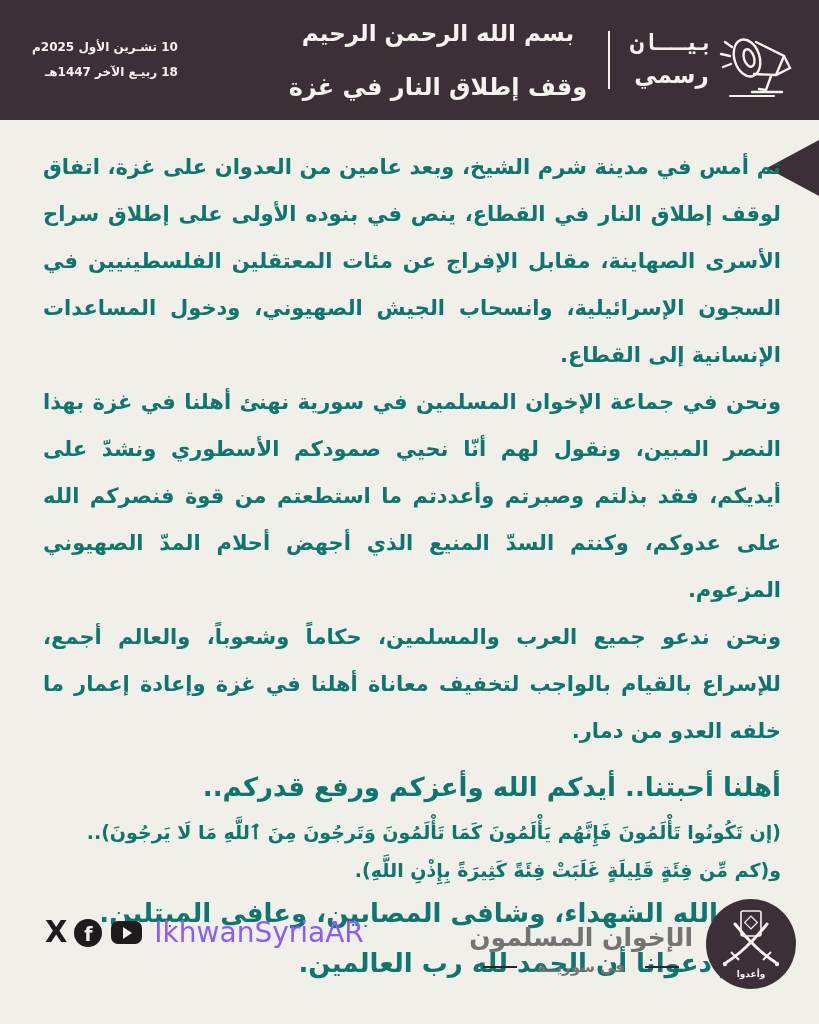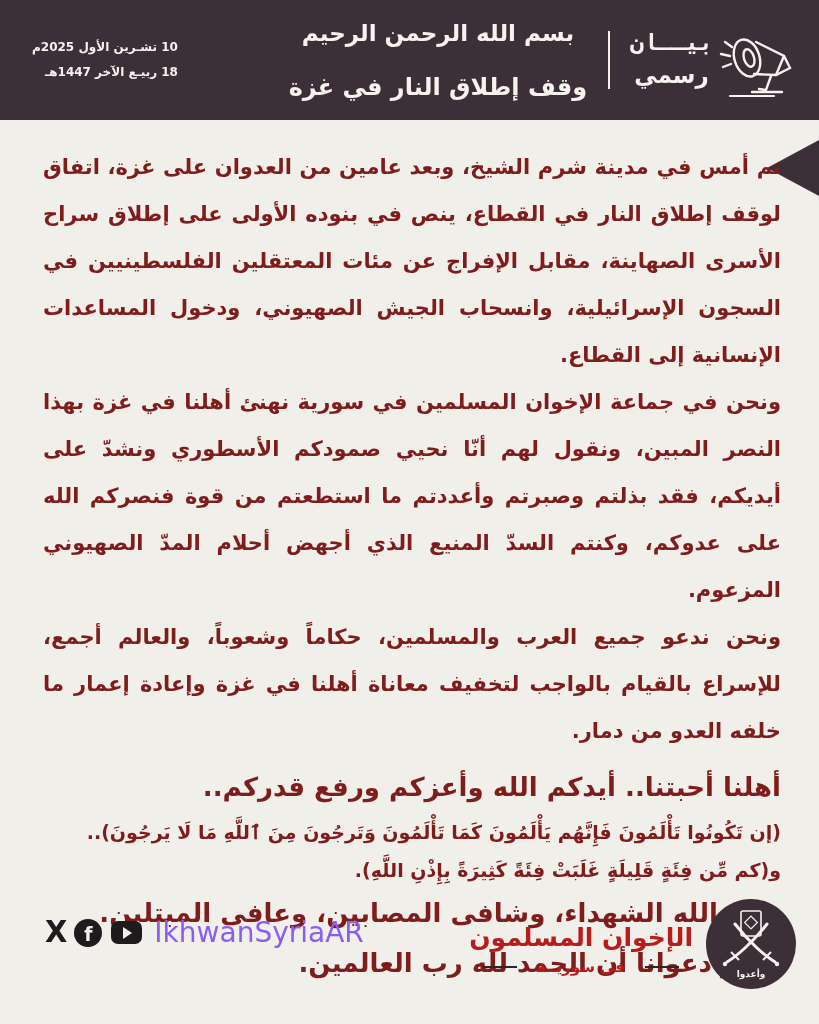--- a/index.html
+++ b/index.html
@@ -75,21 +75,21 @@
     height: 56px;
     background: #3d2f38;
     clip-path: polygon(100% 0, 100% 100%, 0 50%);
   }
 
   
   .content {
     position: absolute;
     top: 120px; left: 0; right: 0;
     padding: 24px 38px 0 43px;
-    color: #7f1d1d;
+    color: #0f766e;
   }
   .para {
     font-size: 21px;
     font-weight: bold;
     line-height: 2.24;
     text-align: justify;
     text-justify: inter-word;
   }
   .closing { margin-top: 8px; }
   .closing-line {
@@ -152,21 +152,21 @@
 
   .brand {
     position: absolute;
     right: 22px;
     top: 898px;
     display: flex;
     direction: ltr;
     align-items: center;
     gap: 12px;
   }
-  .org-text { text-align: center; color: #b91c1c; padding-top: 10px; }
+  .org-text { text-align: center; color: #737373; padding-top: 10px; }
   .org-name {
     font-size: 25px;
     font-weight: bold;
     letter-spacing: 0.5px;
   }
   .org-loc-row {
     margin-top: 6px;
     display: flex;
     align-items: center;
     justify-content: center;

